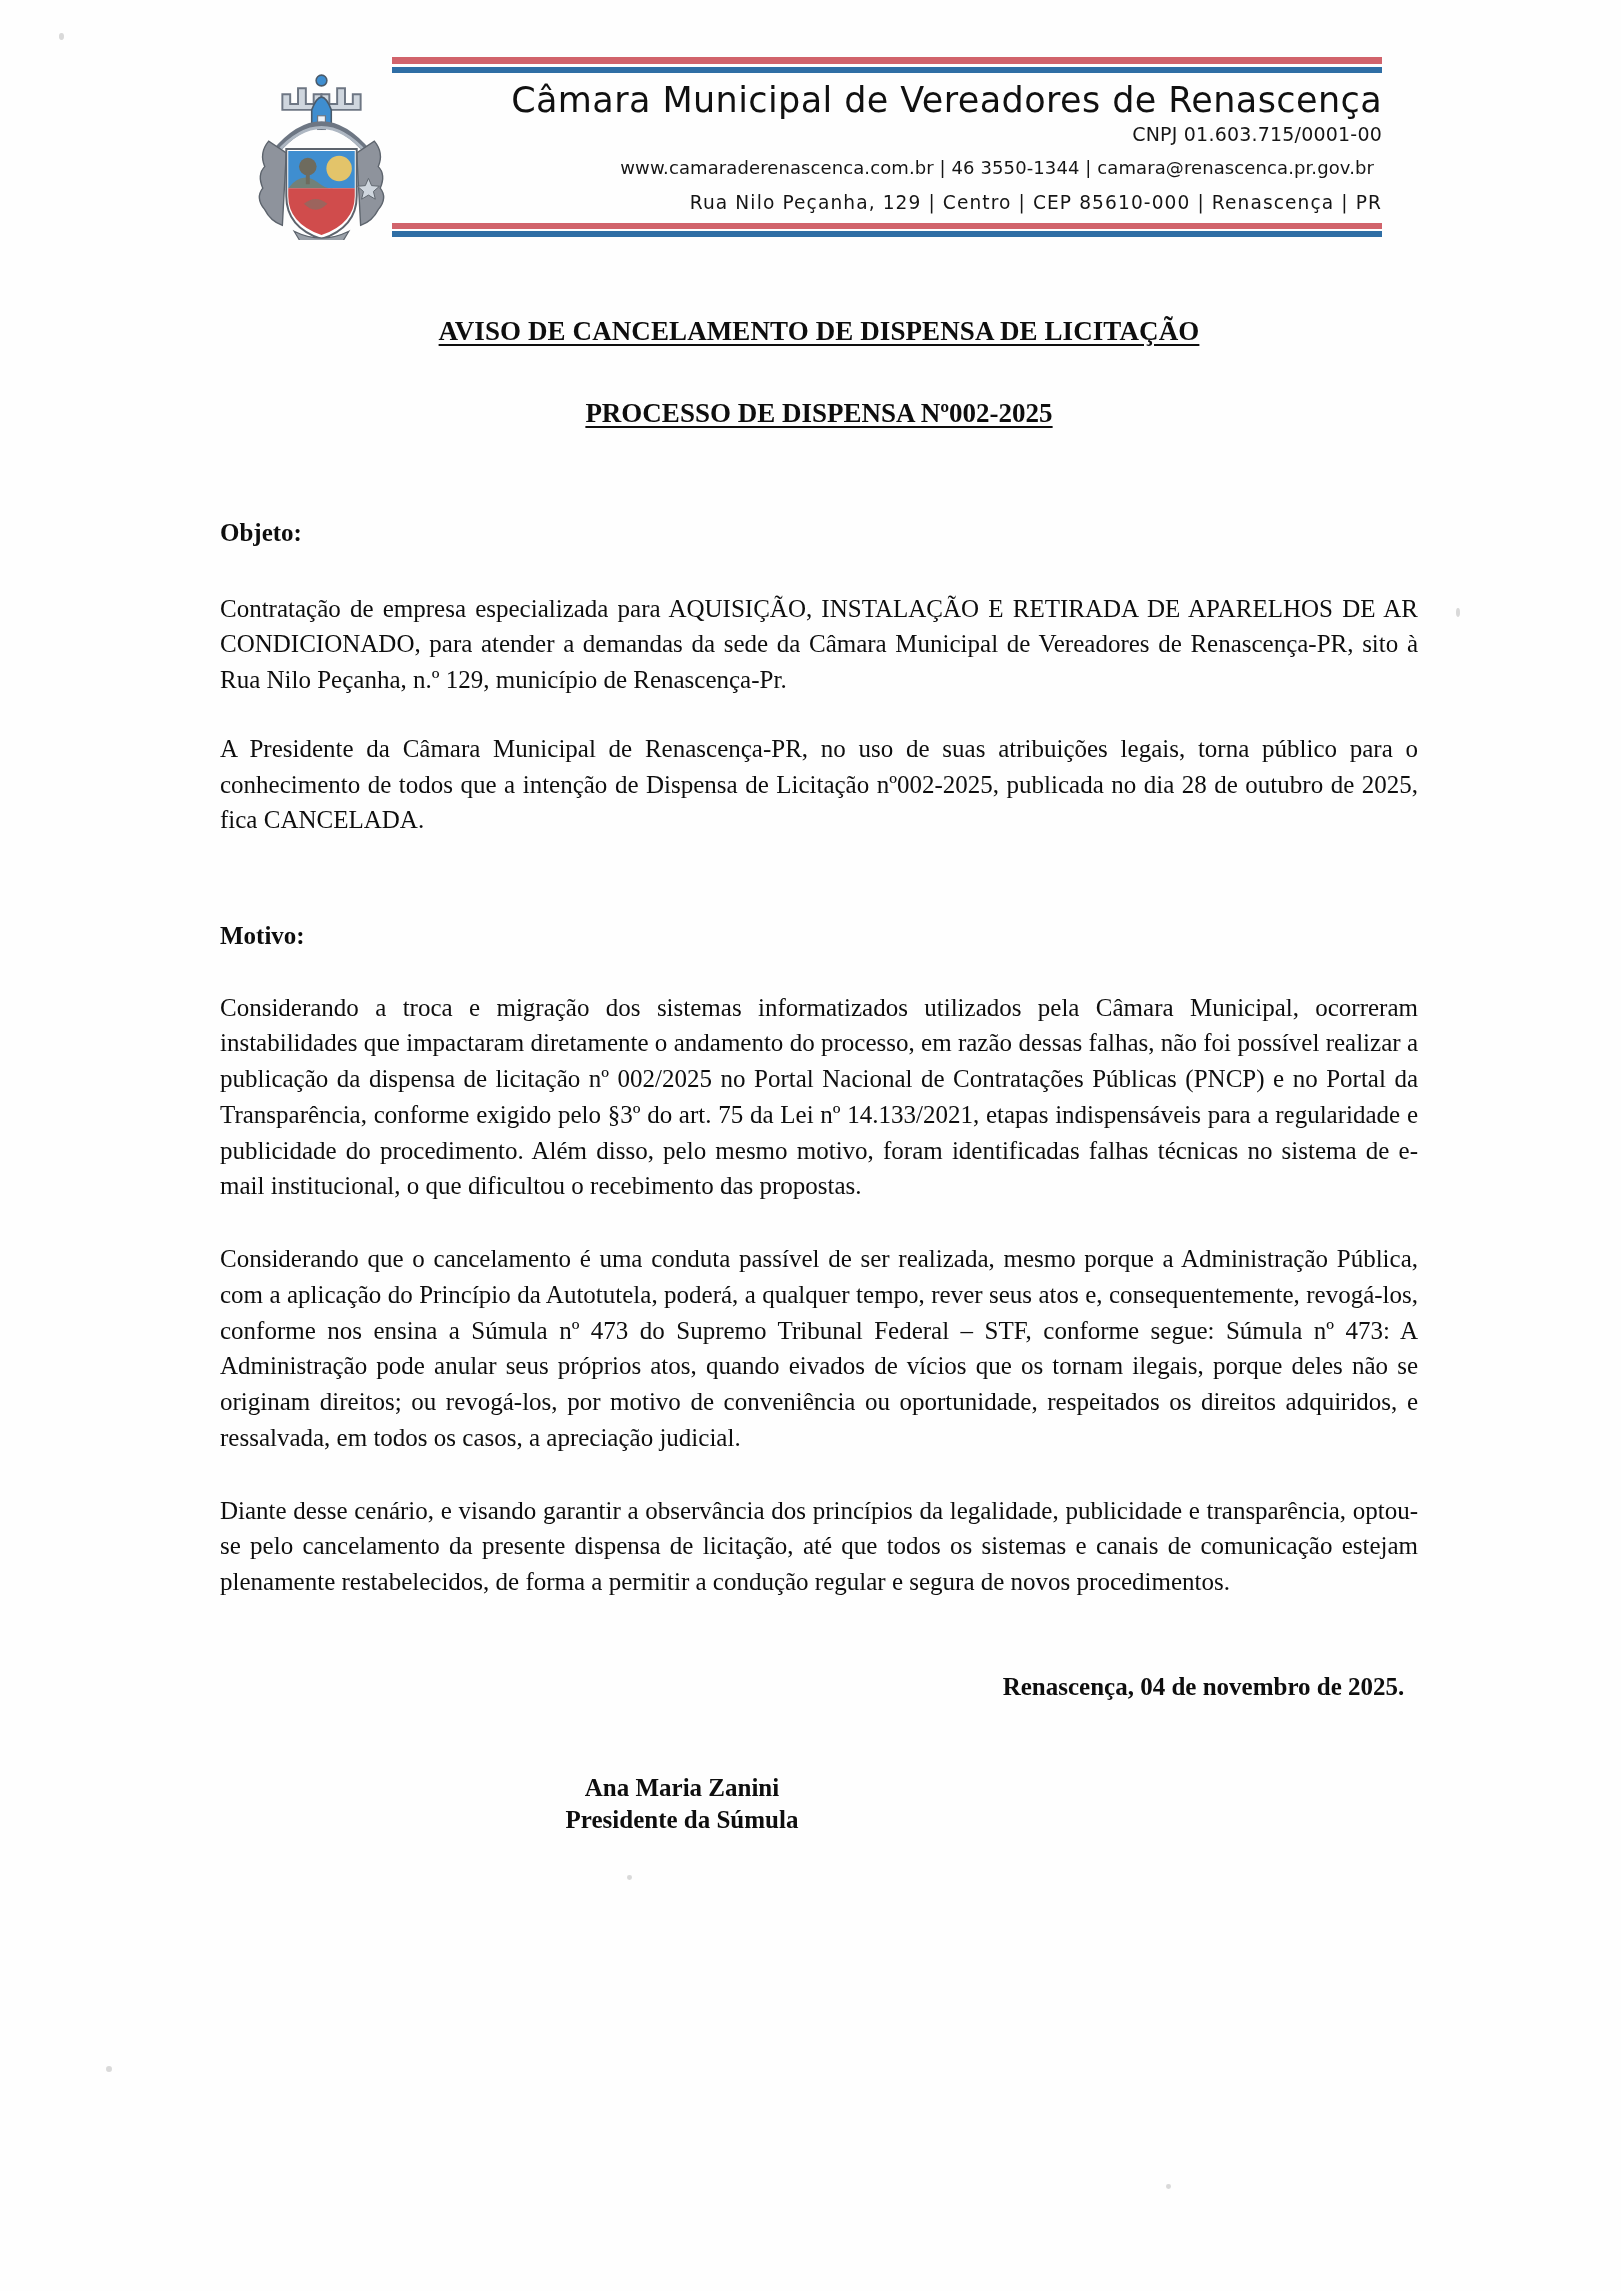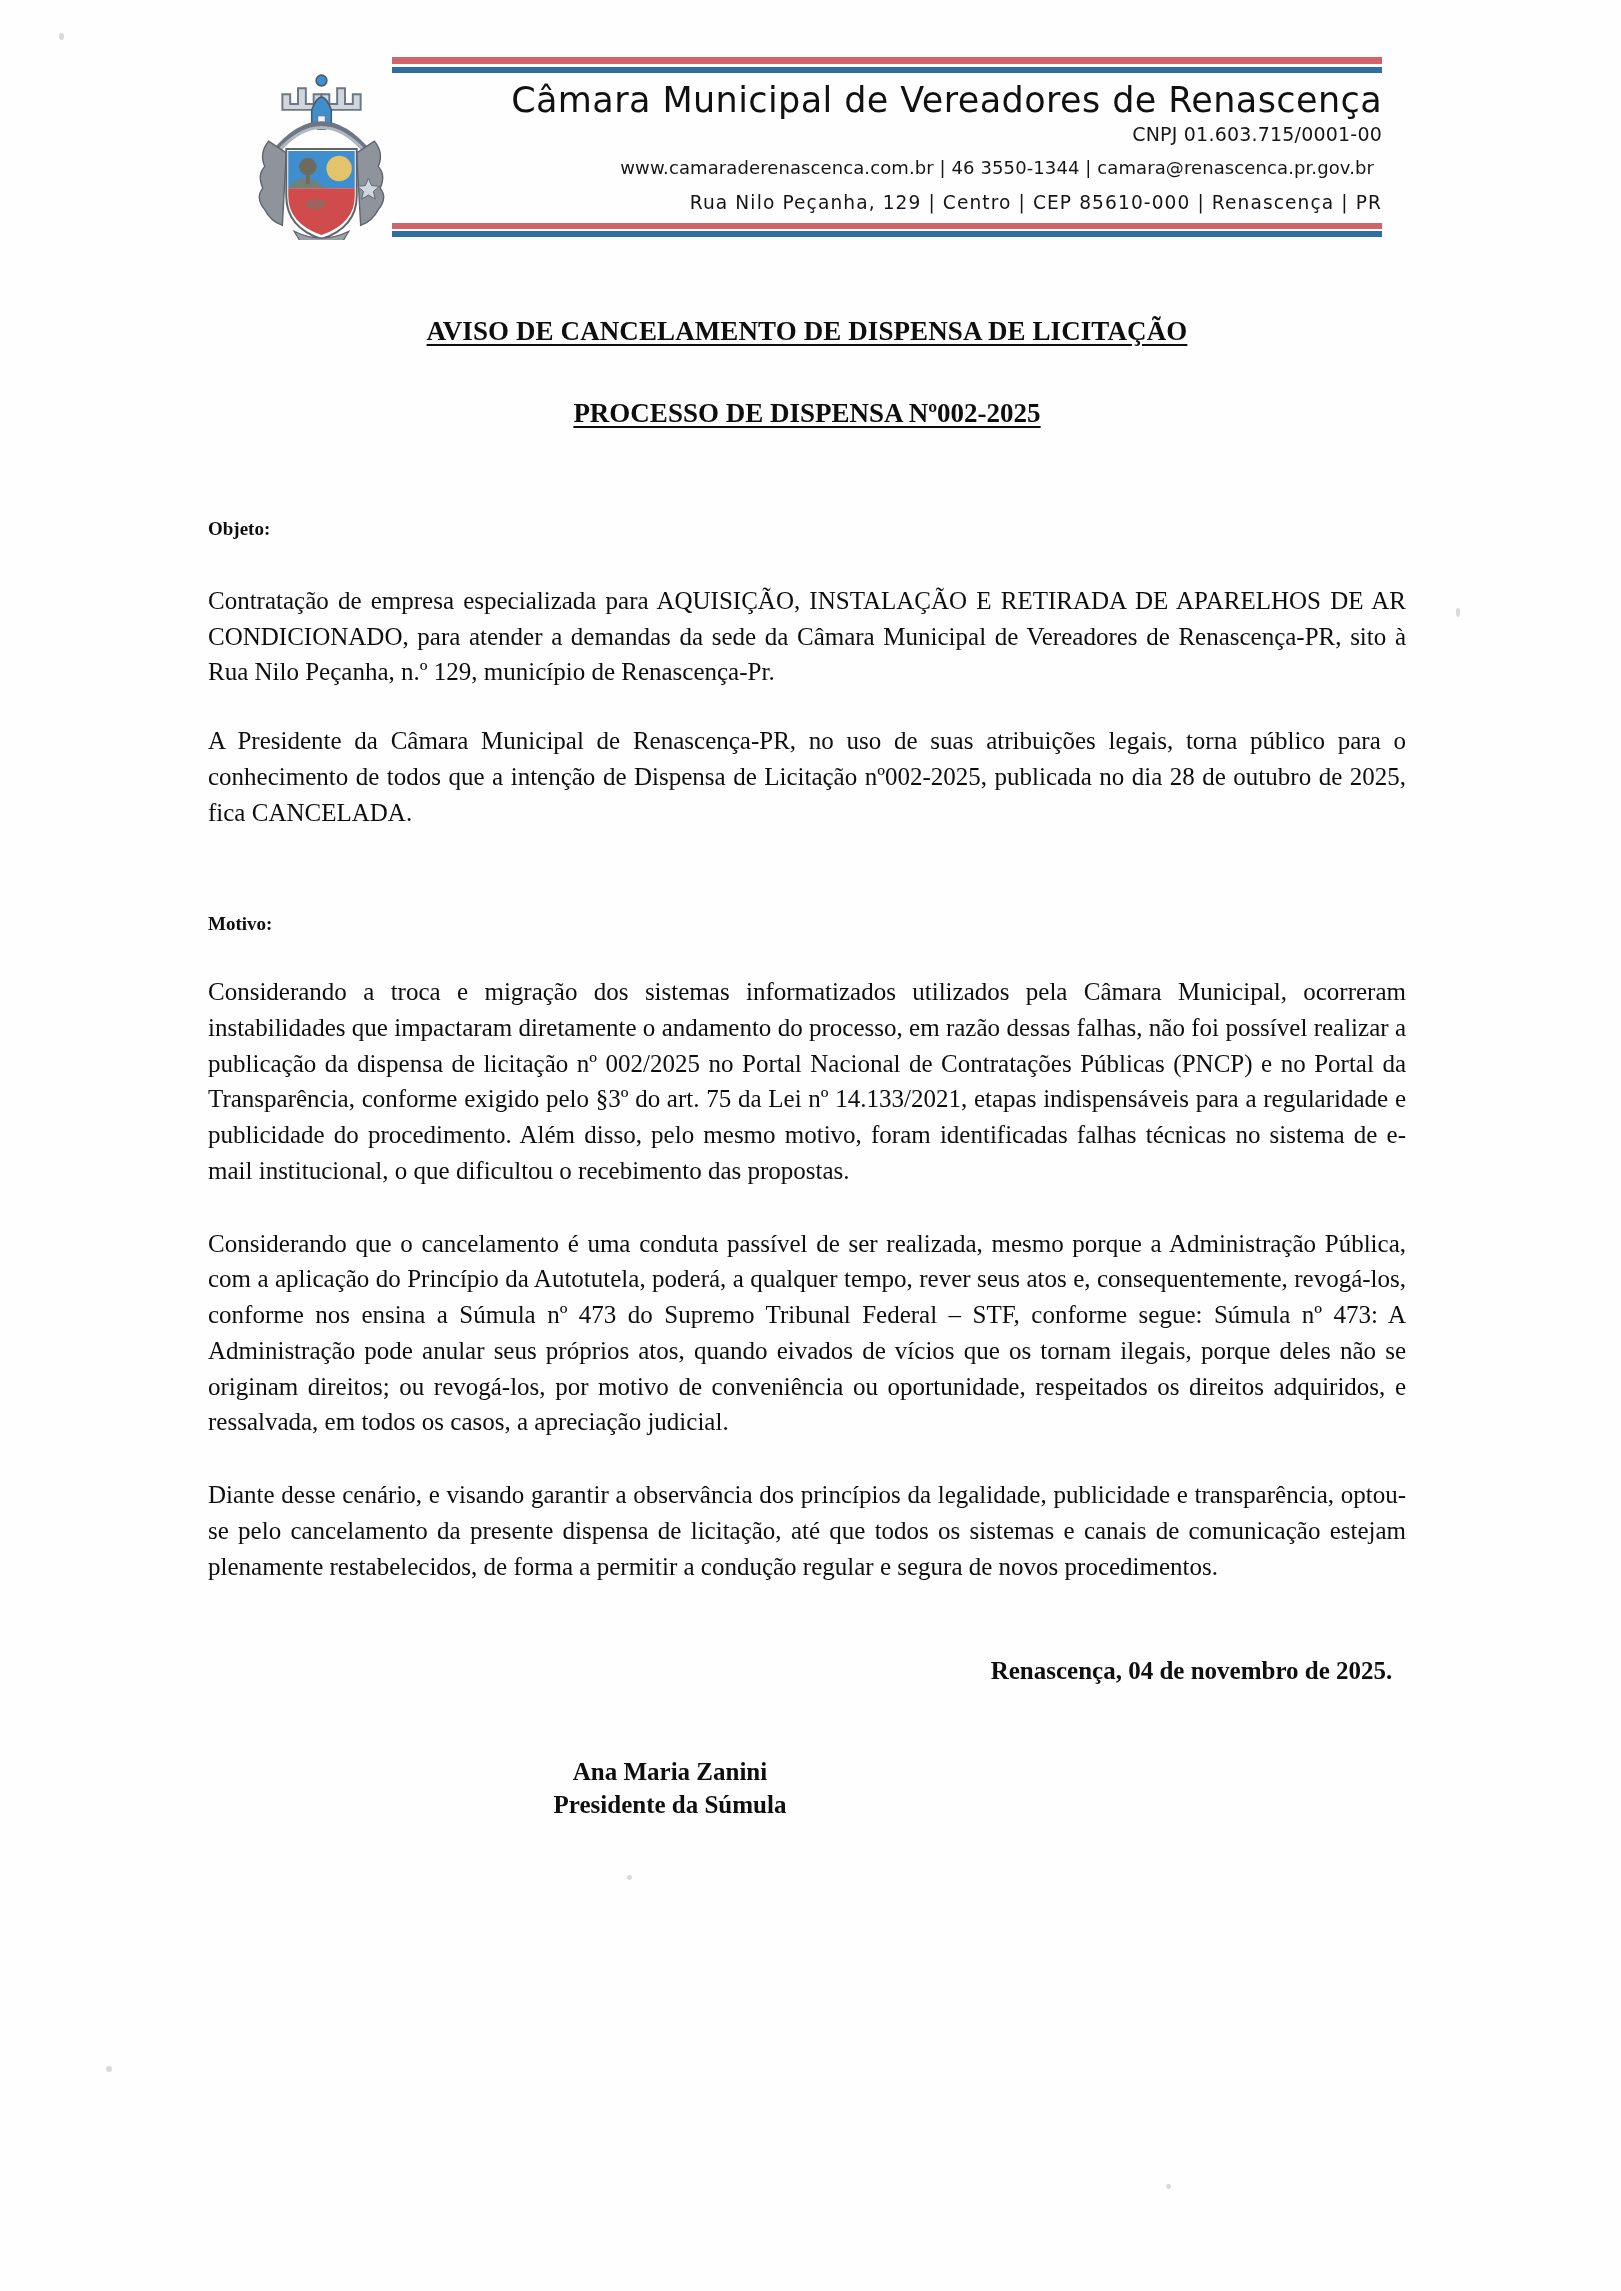--- a/index.html
+++ b/index.html
@@ -105,21 +105,21 @@
     font-size: 18.6px;
     letter-spacing: 1.1px;
     color: #151515;
     line-height: 1.5;
     margin: 2.9px 0 5.9px 0;
   }
 
   
   .content {
     position: absolute;
-    left: 208px;
+    left: 220px;
     top: 314px;
     width: 1198px;
   }
 
   .doc-title {
     text-align: center;
     font-weight: bold;
     font-size: 27px;
     letter-spacing: 0.1px;
     margin: 0 0 0 0;
@@ -136,21 +136,21 @@
     margin: 47px 0 0 0;
     line-height: 1.3;
   }
   .doc-subtitle span.u {
     text-decoration: underline;
     text-underline-offset: 3.9px;
   }
 
   .section-label {
     font-weight: bold;
-    font-size: 19px;
+    font-size: 25px;
     margin: 0;
     padding: 0;
     line-height: 1.3;
   }
 
   .para {
     font-size: 25px;
     line-height: 1.43;
     text-align: justify;
     margin: 0;

